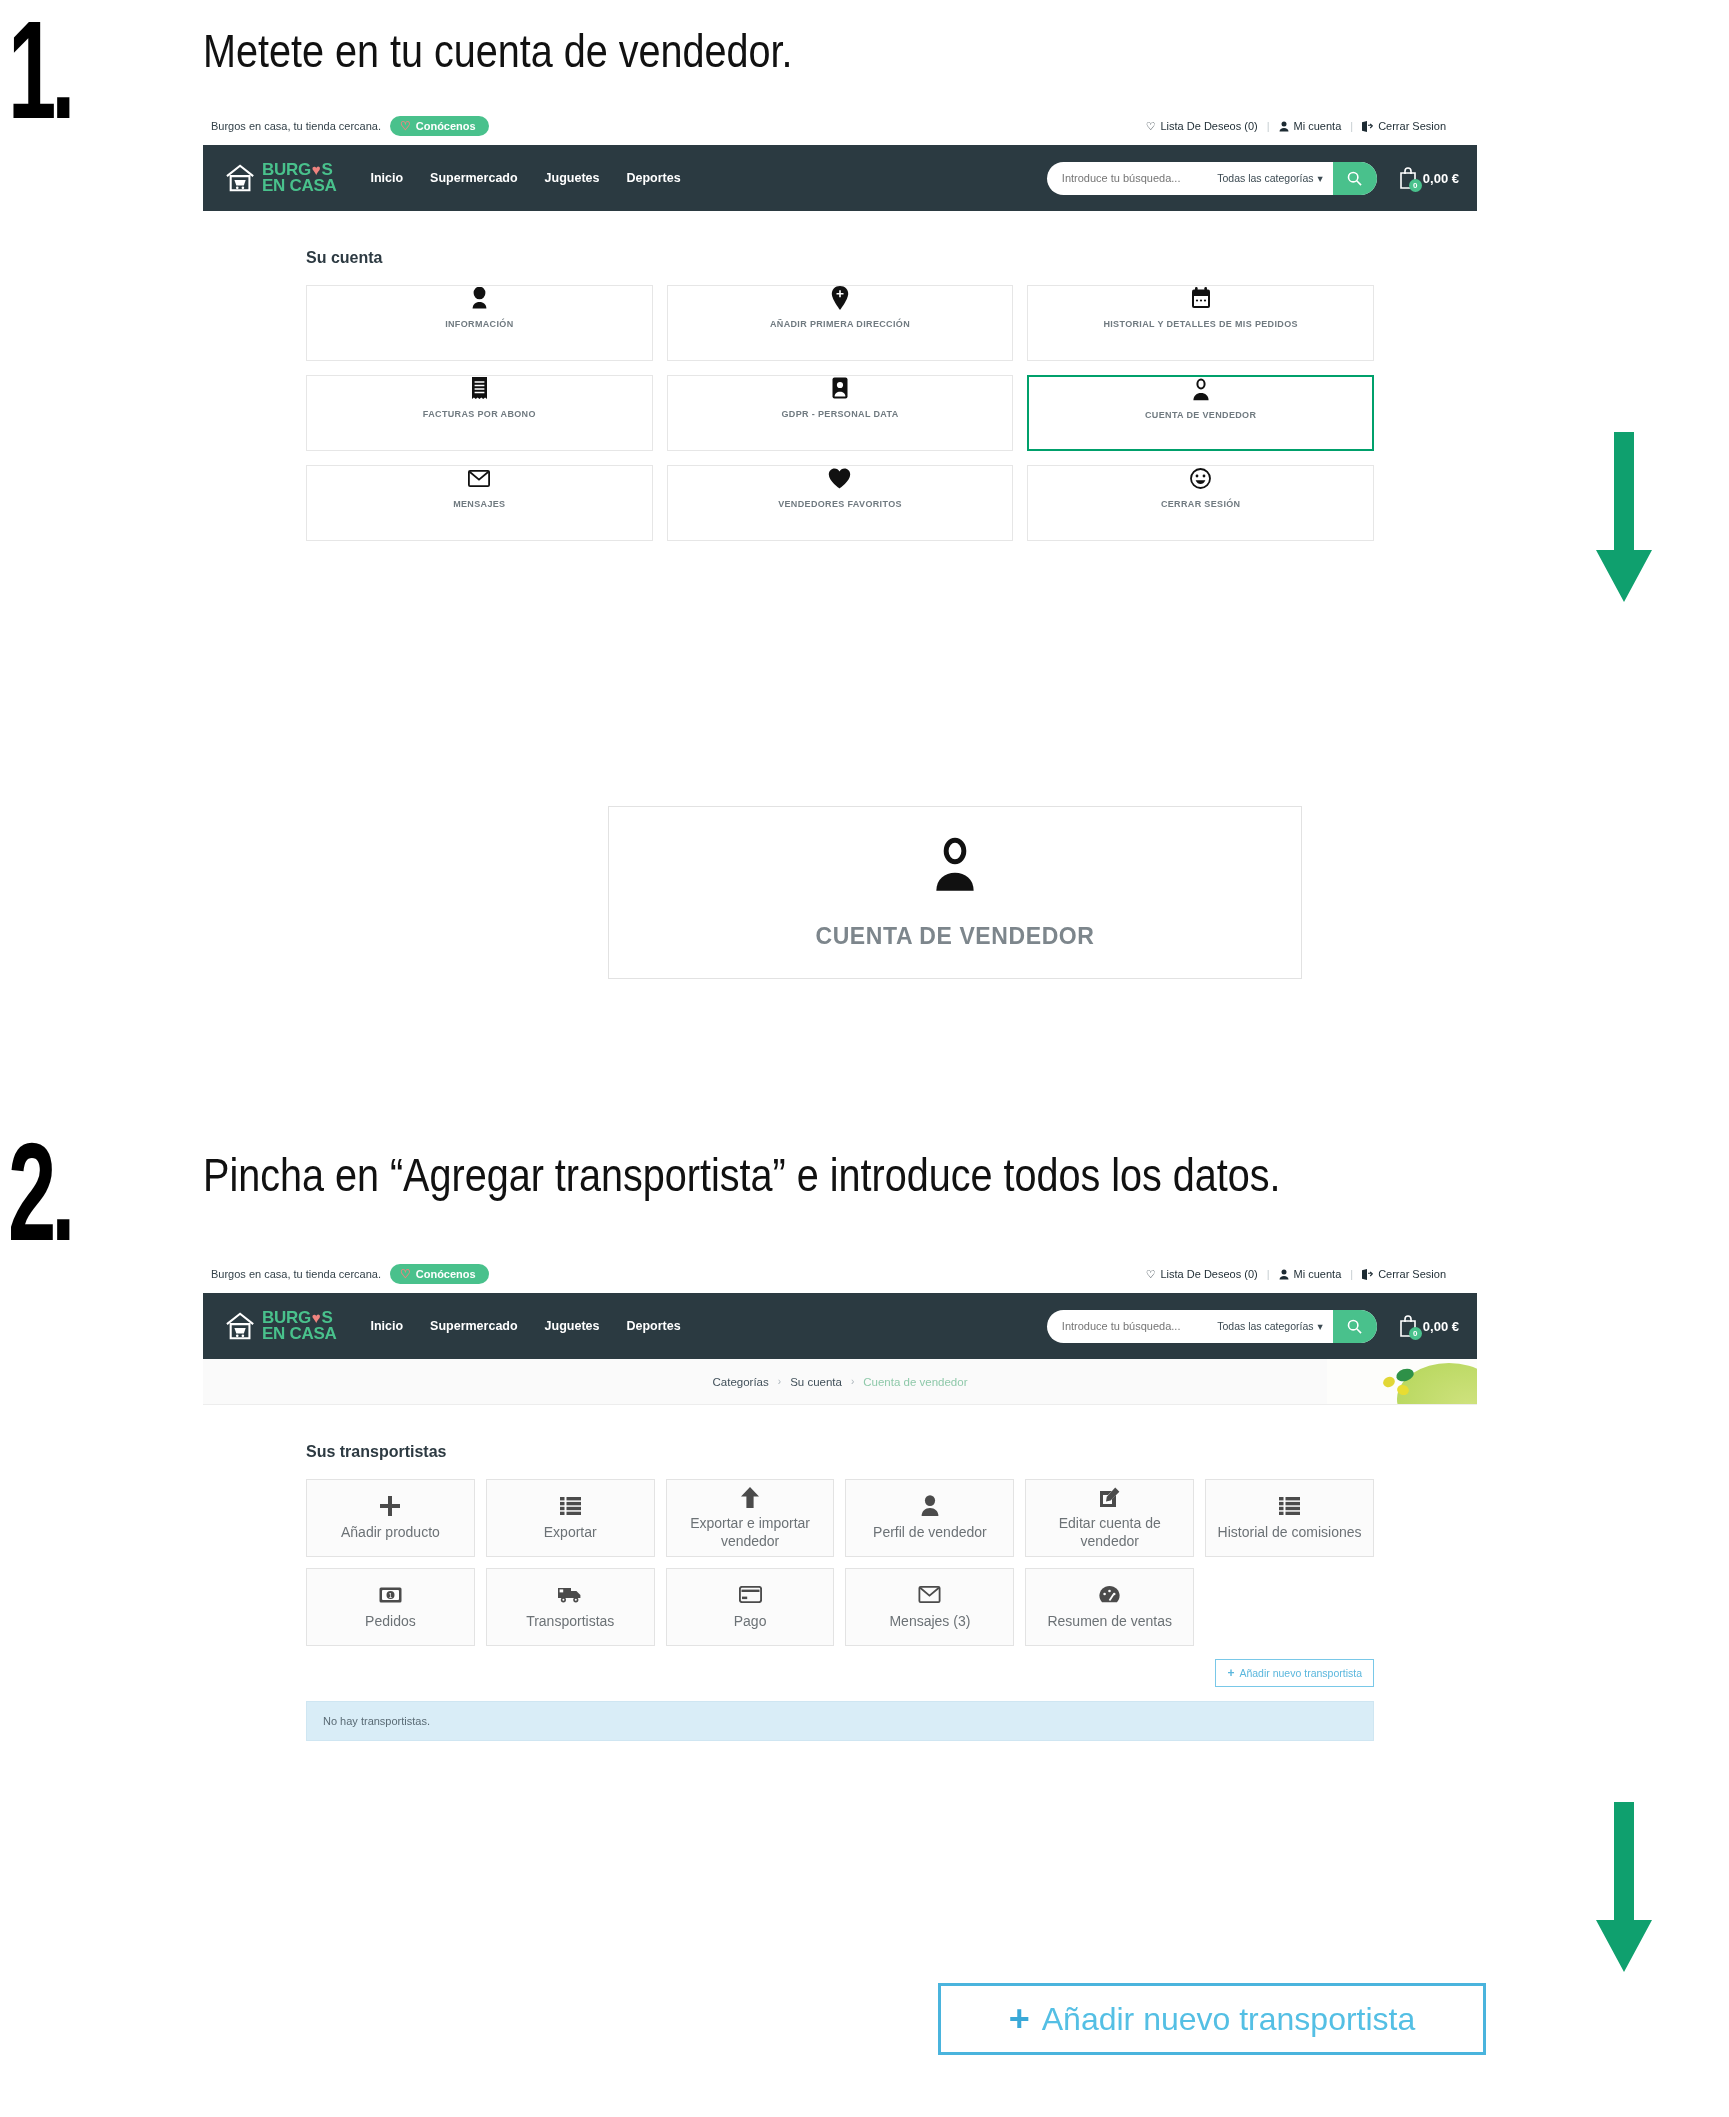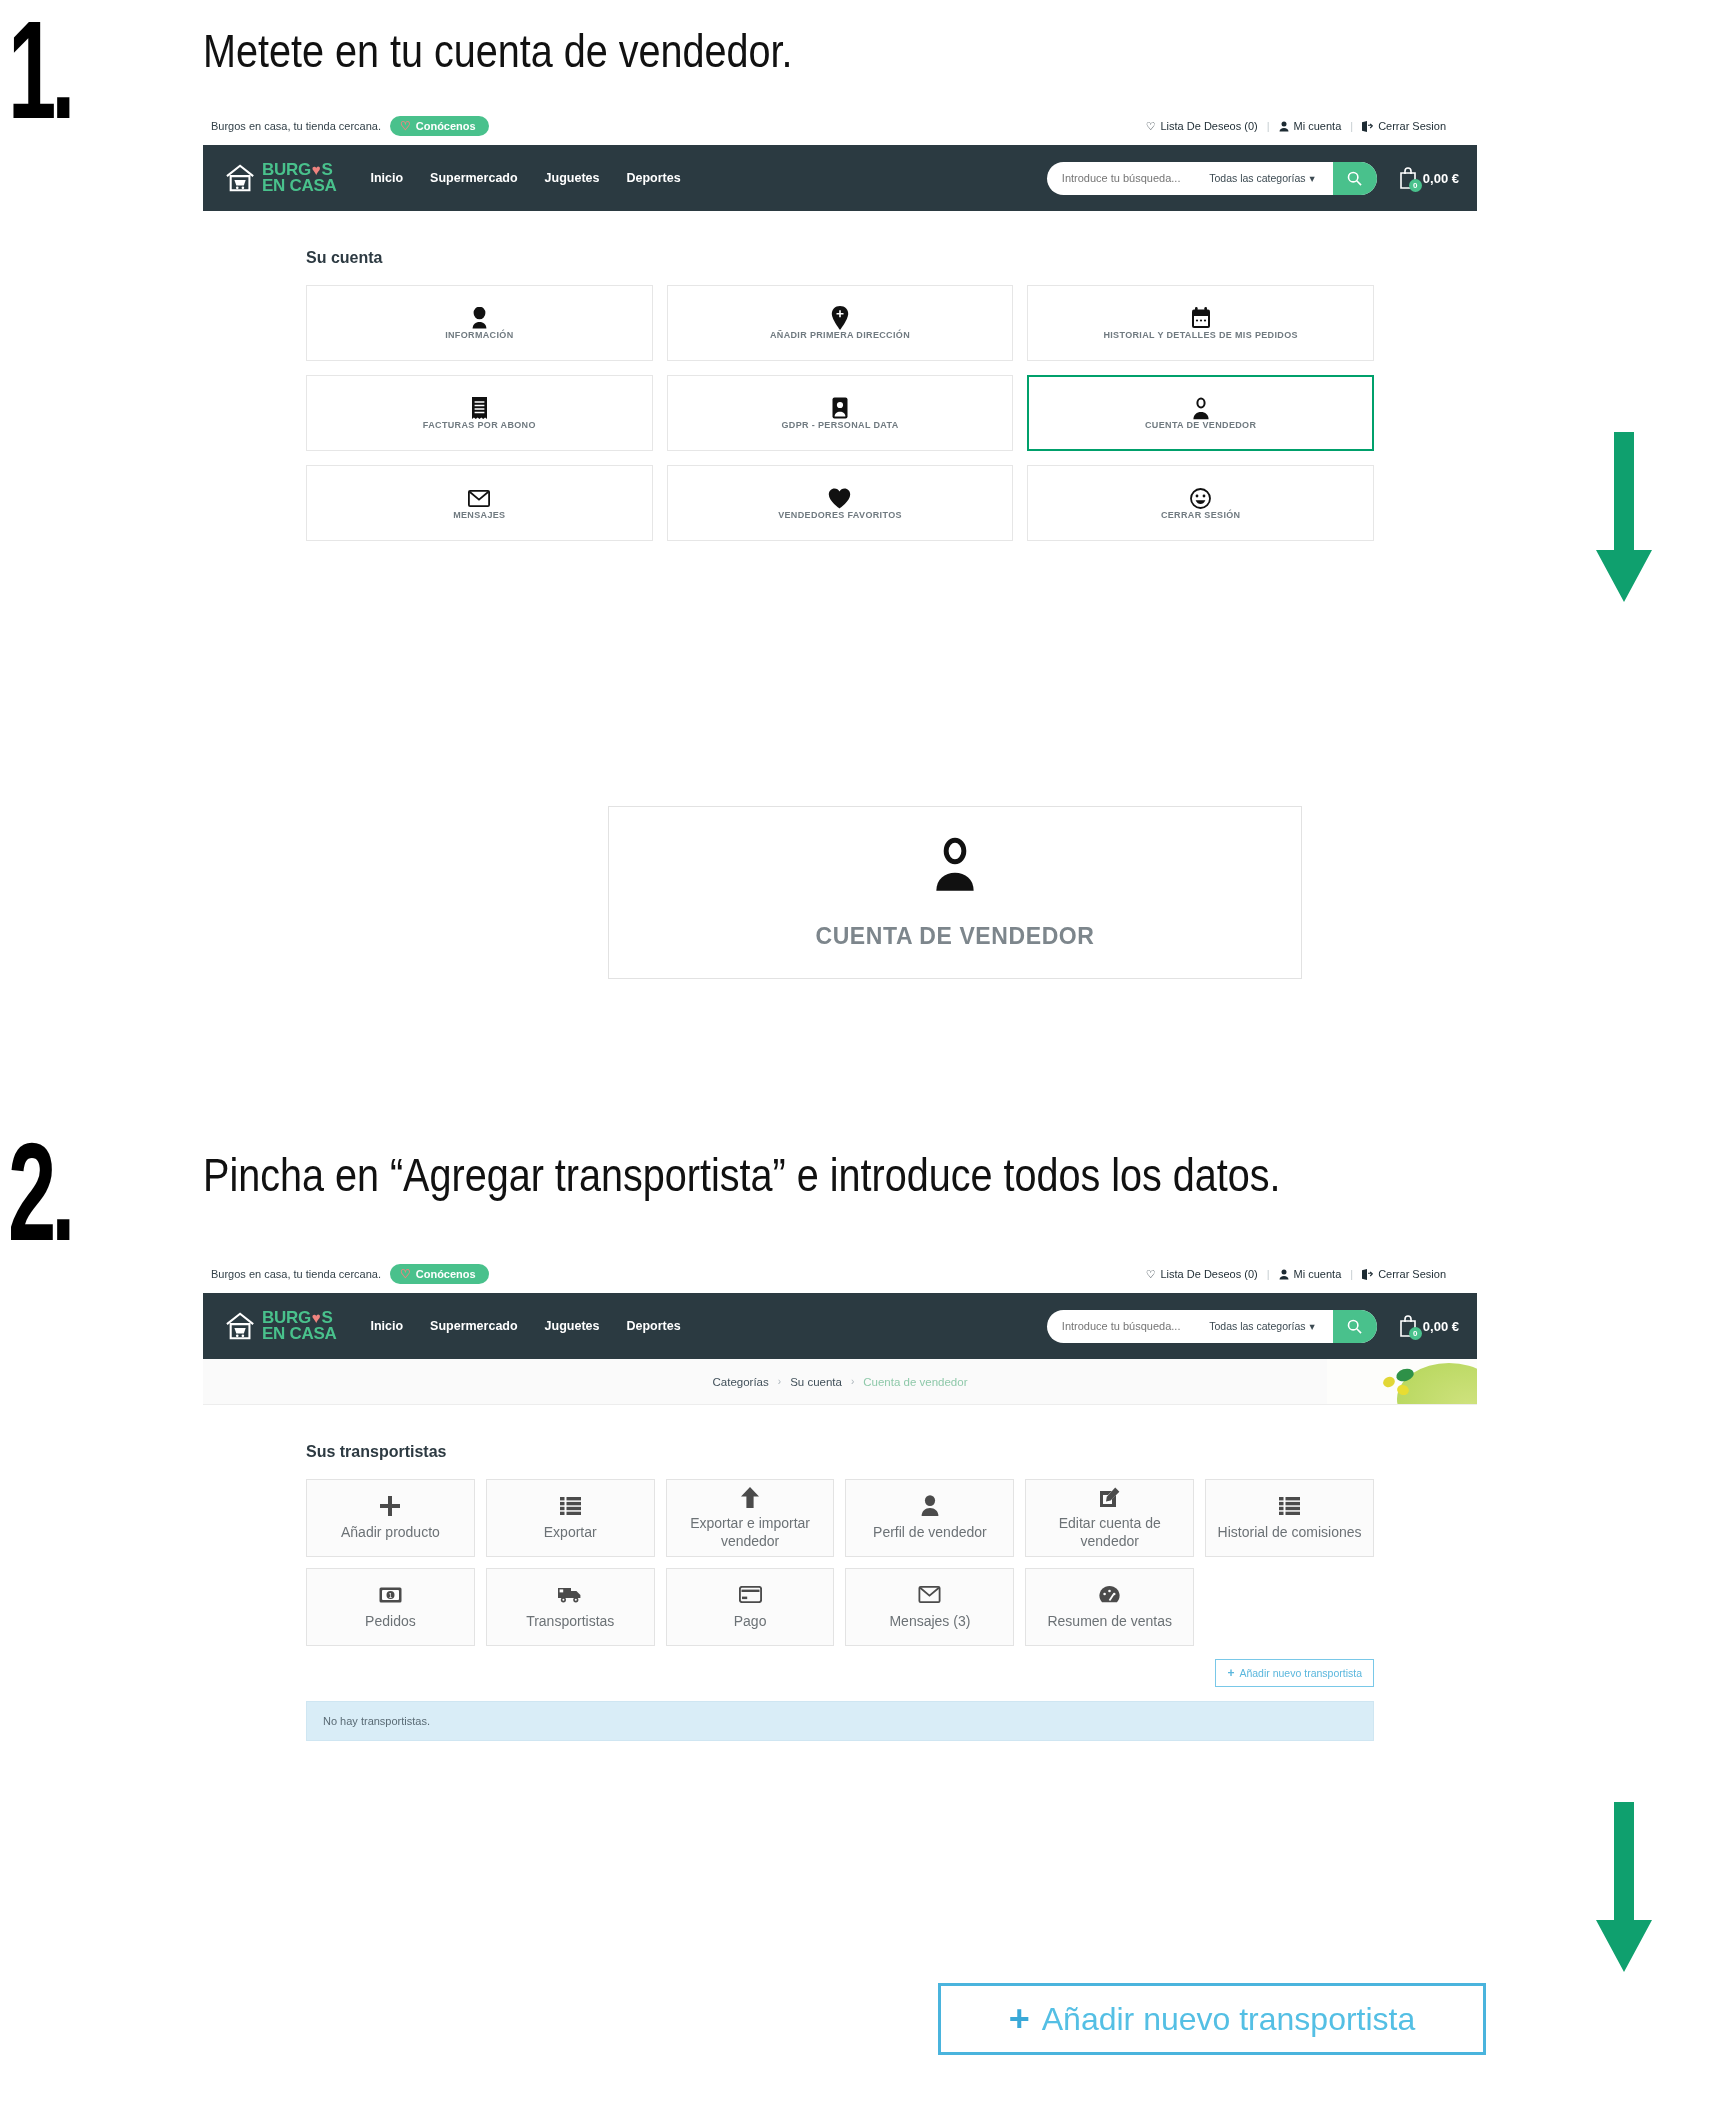--- a/index.html
+++ b/index.html
@@ -122,21 +122,21 @@
     padding-left: 15px;
     font-family: "Liberation Sans", sans-serif;
     background: transparent;
   }
   .searchbox .cats {
     font-size: 10.5px;
     color: #3c4a52;
     display: flex;
     align-items: center;
     gap: 4px;
-    padding-right: 18px;
+    padding-right: 10px;
     white-space: nowrap;
   }
   .searchbox .sbtn {
     width: 44px; height: 33px;
     background: #49c18c;
     display: flex; align-items: center; justify-content: center;
     color: #fff;
   }
   .cart { display: flex; align-items: center; gap: 4px; margin-left: 20px; color: #fff; }
   .cart .amount { font-size: 13px; font-weight: 700; }
@@ -175,22 +175,21 @@
   }
   .tiles { display: grid; gap: 14px; margin: 0 103px; }
   .tiles.acct { grid-template-columns: repeat(3, 1fr); }
   .tile {
     border: 1px solid #e6e6e6;
     background: #fff;
     height: 76px;
     display: flex;
     flex-direction: column;
     align-items: center;
-    justify-content: center;
-    gap: 0;
+    gap: 9px;
   }
   .tile .ic { color: #111; display: flex; align-items: center; justify-content: center; height: 24px; }
   .tile .lb {
     font-size: 9px;
     letter-spacing: 0.35px;
     color: #707a80;
     font-weight: 600;
     text-transform: uppercase;
     text-align: center;
     padding: 0 6px;

